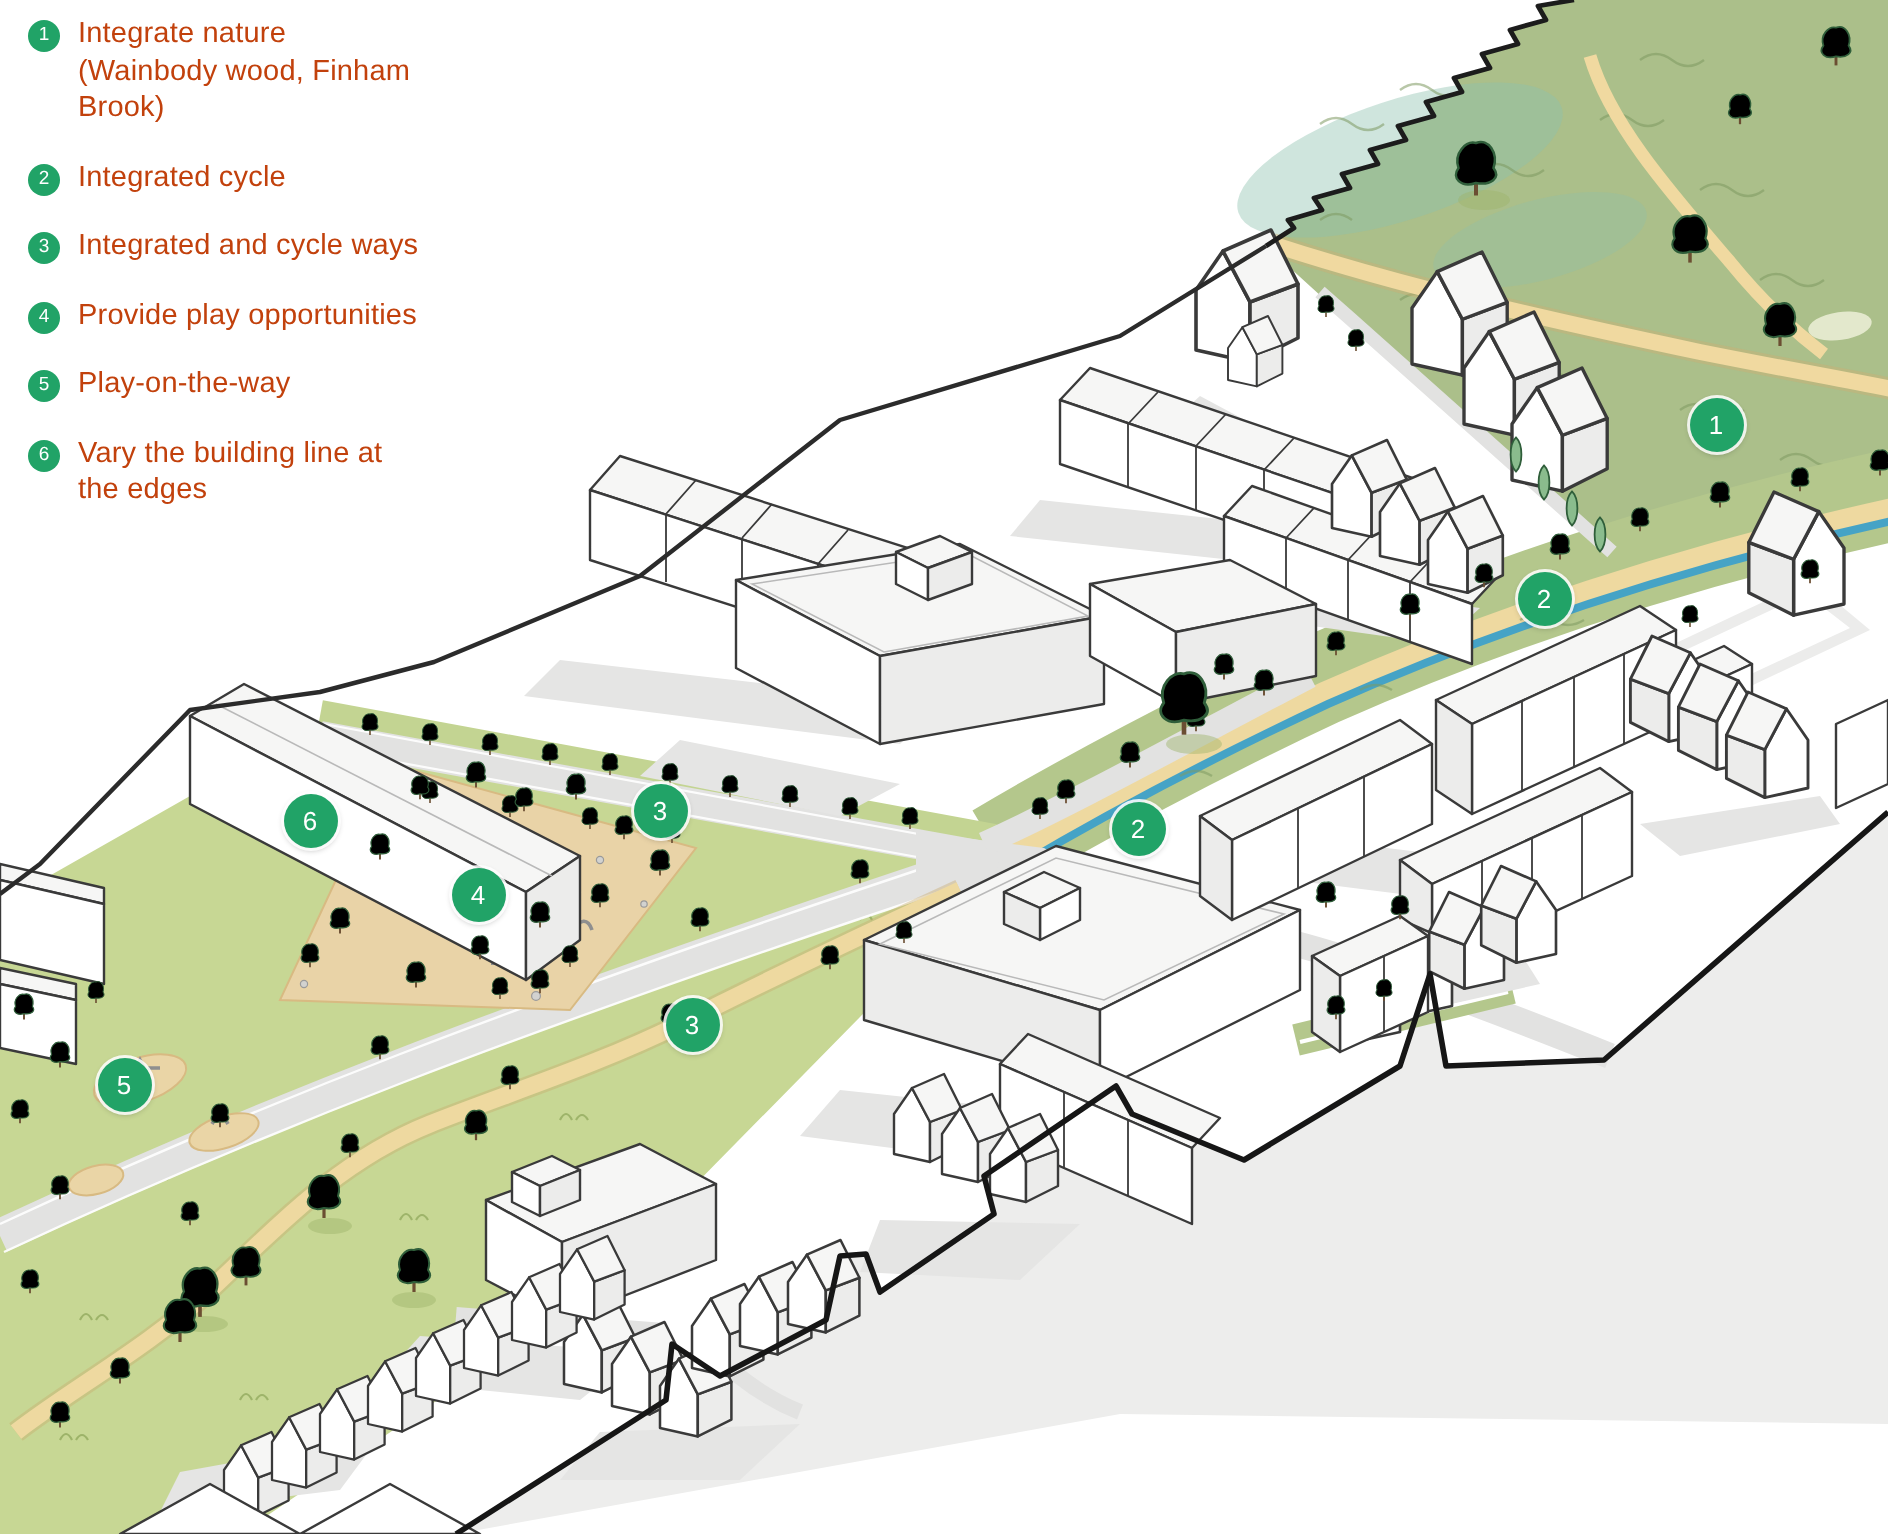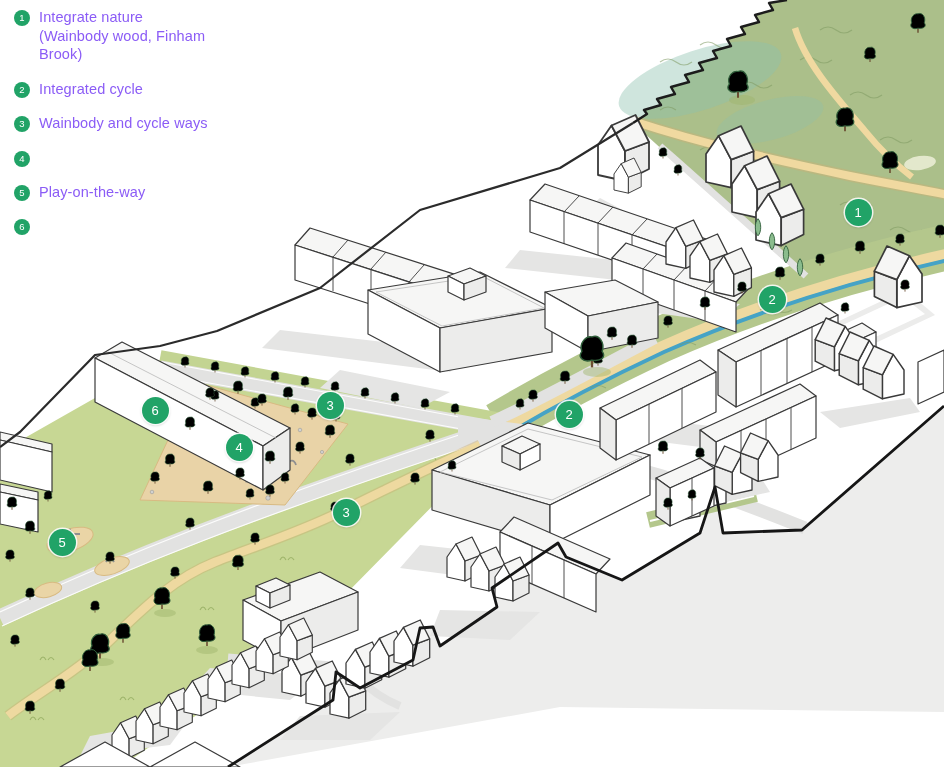--- a/index.html
+++ b/index.html
@@ -6,21 +6,21 @@
   .stage{position:relative;width:944px;height:767px;background:#fff;overflow:hidden;
          font-family:"Liberation Sans", sans-serif;}
   .scene{position:absolute;left:0;top:0;width:944px;height:767px;display:block;}
 
   
   .legend{position:absolute;left:14px;top:8px;width:196px;}
   .legend-item{display:flex;gap:9px;margin-bottom:16px;align-items:flex-start;}
   .legend-dot{flex:0 0 auto;width:16px;height:16px;border-radius:50%;
               display:flex;align-items:center;justify-content:center;
               color:#fff;font-size:9.5px;line-height:1;margin-top:2px;}
-  .legend-label{font-size:14.5px;line-height:18.5px;color:#8b5cf6;letter-spacing:.1px;}
+  .legend-label{font-size:14.5px;line-height:18.5px;color:#c2410c;letter-spacing:.1px;}
 
   
   .site-marker{position:absolute;width:27px;height:27px;border-radius:50%;
                display:flex;align-items:center;justify-content:center;
                color:#fff;font-size:13px;
                box-shadow:0 0 0 1.5px rgba(255,255,255,.85), 0 1px 3px rgba(0,0,0,.3);}
 
   
   .bldg{fill:#ffffff;stroke:#3a3a3a;stroke-width:1.2;stroke-linejoin:round;}
   .top {fill:#f6f6f5;stroke:#3a3a3a;stroke-width:1.2;stroke-linejoin:round;}
@@ -454,31 +454,33 @@
     <div class="legend-item">
       <span class="legend-dot" style="background: rgb(33, 163, 103);">1</span>
       <span class="legend-label">Integrate nature (Wainbody wood, Finham Brook)</span>
     </div>
     <div class="legend-item">
       <span class="legend-dot" style="background: rgb(33, 163, 103);">2</span>
       <span class="legend-label">Integrated cycle</span>
     </div>
     <div class="legend-item">
       <span class="legend-dot" style="background: rgb(33, 163, 103);">3</span>
-      <span class="legend-label">Wainbody and cycle ways</span>
+      <span class="legend-label">Integrated and cycle ways</span>
     </div>
     <div class="legend-item">
       <span class="legend-dot" style="background: rgb(33, 163, 103);">4</span>
+      <span class="legend-label">Provide play opportunities</span>
     </div>
     <div class="legend-item">
       <span class="legend-dot" style="background: rgb(33, 163, 103);">5</span>
       <span class="legend-label">Play-on-the-way</span>
     </div>
     <div class="legend-item">
       <span class="legend-dot" style="background: rgb(33, 163, 103);">6</span>
+      <span class="legend-label">Vary the building line  at the edges</span>
     </div>
   </div>
 
   <div class="site-marker" style="left: 844.5px; top: 198.5px; background: rgb(33, 163, 103);">
       <span>1</span>
     </div>
   <div class="site-marker" style="left: 758.5px; top: 285.5px; background: rgb(33, 163, 103);">
       <span>2</span>
     </div>
   <div class="site-marker" style="left: 555.5px; top: 400.5px; background: rgb(33, 163, 103);">

